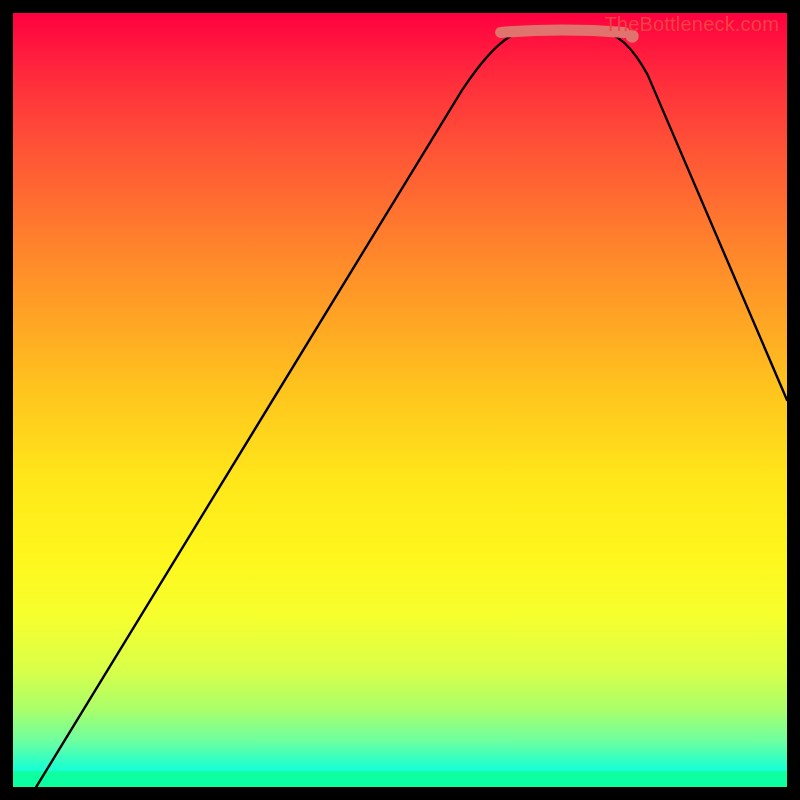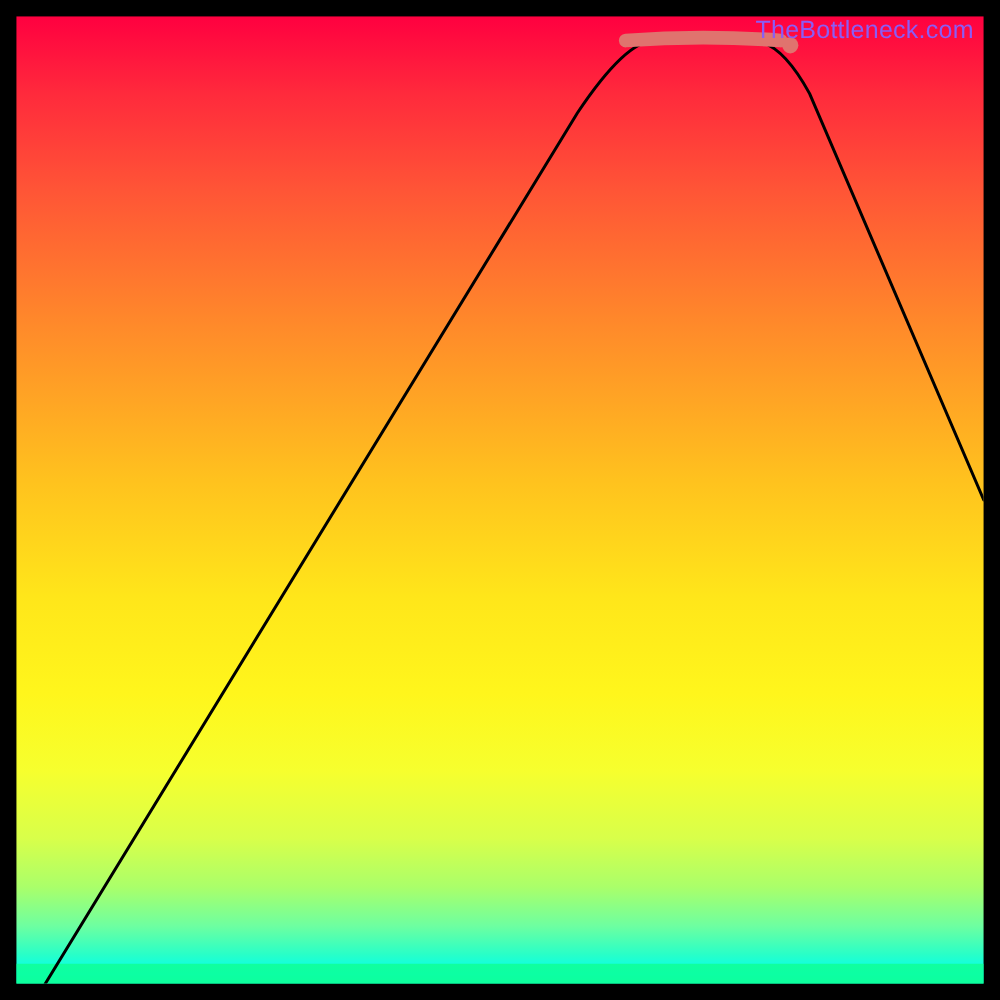--- a/index.html
+++ b/index.html
@@ -61,21 +61,21 @@
     inset: 0;
     width: 774px;
     height: 774px;
   }
   .watermark {
     position: absolute;
     top: 0;
     right: 8px;
     font-family: Arial, Helvetica, sans-serif;
     font-size: 20px;
-    color: #8b5cf6;
+    color: #ef4444;
     letter-spacing: 0.2px;
     user-select: none;
   }
 </style>
 </head>
 <body>
 
 <div class="frame">
   <div class="plot">
     <div class="gradient"></div>

